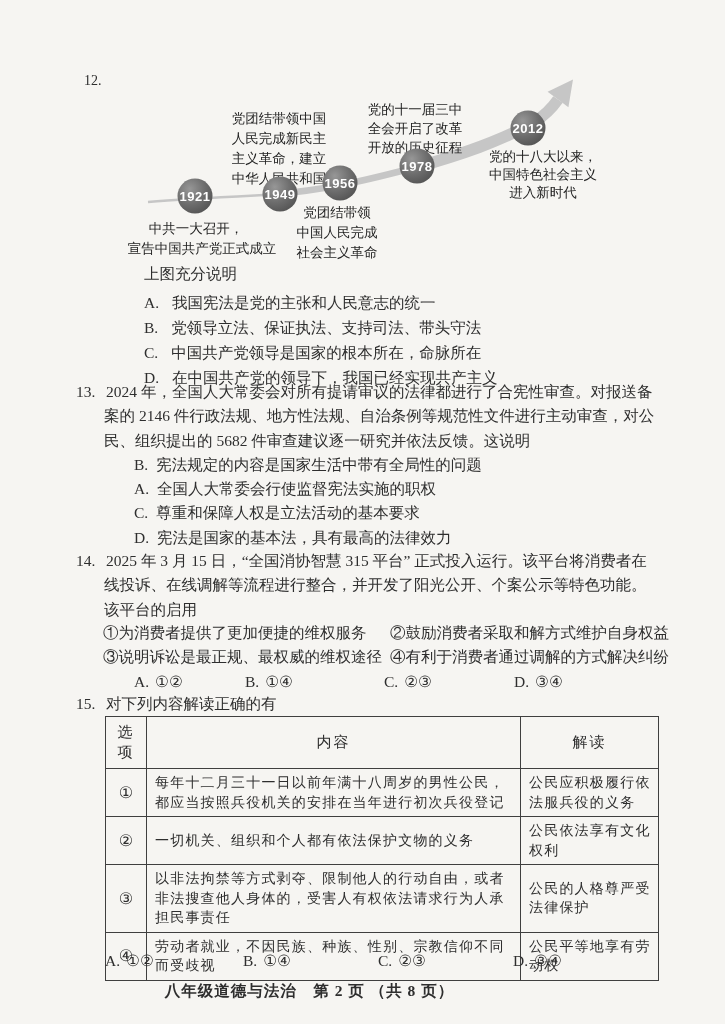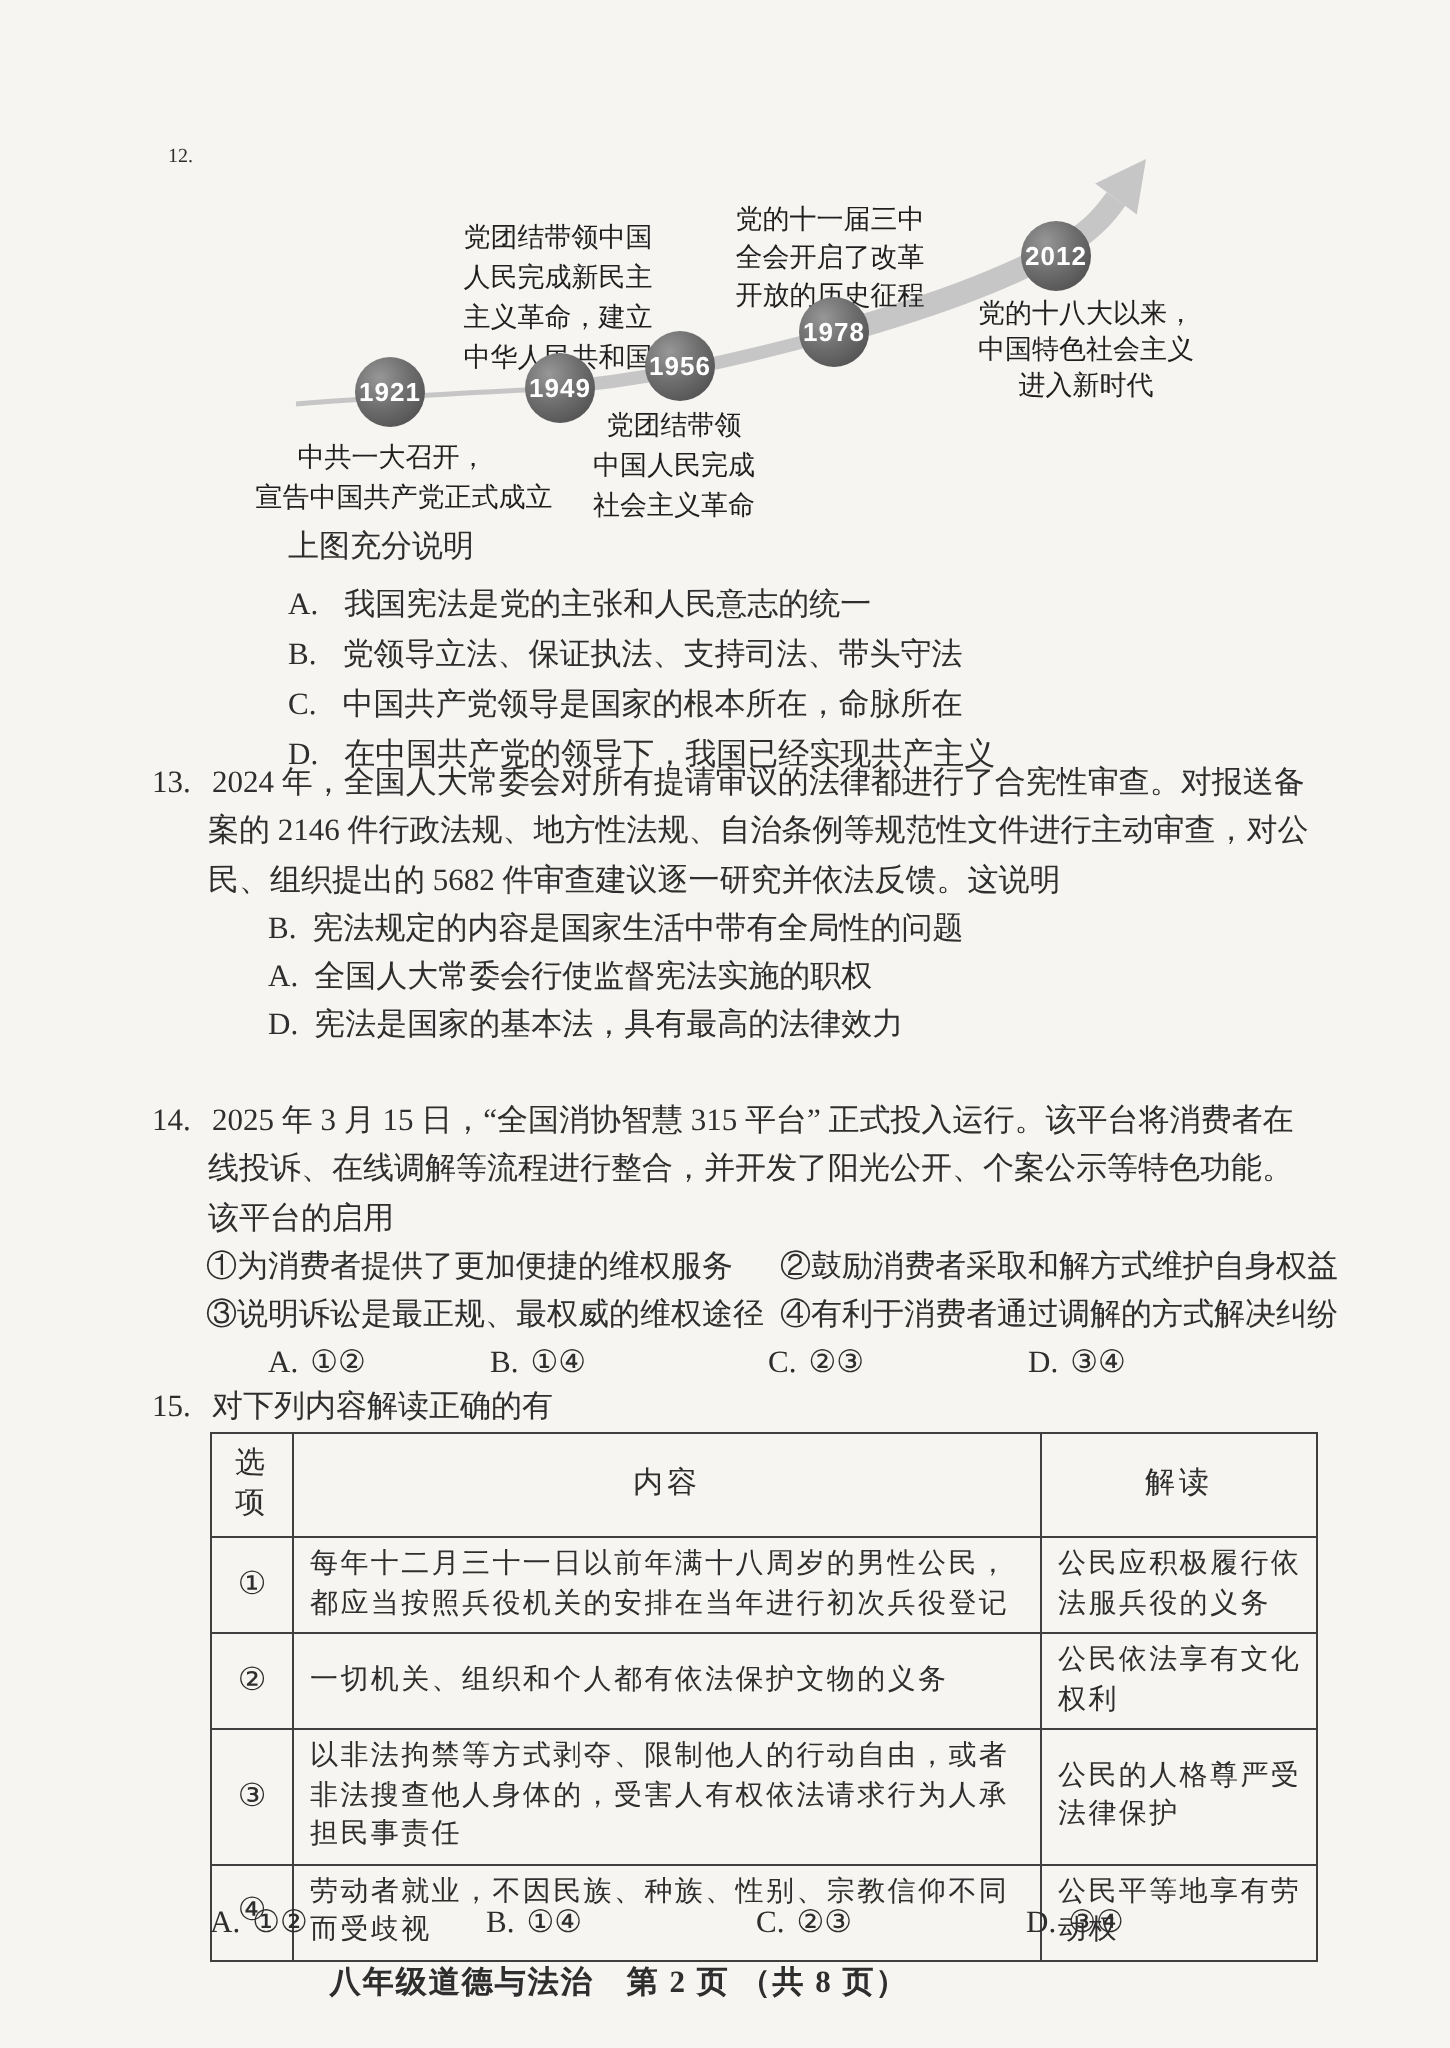--- a/index.html
+++ b/index.html
@@ -11,21 +11,21 @@
     background: #f6f5f2;
     font-family: "Liberation Serif", "DejaVu Serif", serif;
     color: #2e2e2e;
     overflow: hidden;
   }
   .abs { position: absolute; }
   .qnum { display: inline-block; width: 30px; }
   .nowrap { white-space: nowrap; }
 
   
-  #q12-num { left: 84px; top: 73px; font-size: 10px; }
+  #q12-num { left: 84px; top: 73px; font-size: 14px; }
   #timeline-svg { left: 130px; top: 70px; width: 500px; height: 212px; overflow: visible; }
   .anno { font-size: 13.5px; fill: #1f1f1f; }
   .year-label { font-family: "Liberation Sans", "DejaVu Sans", sans-serif; font-size: 13px; font-weight: bold; fill: #ffffff; letter-spacing: .5px; }
   #q12-body { left: 111px; top: 261px; font-size: 15.5px; line-height: 25px; width: 540px; margin-left: 33px; }
   #q12-body .opt-first { margin-top: 4px; }
   .opt-label { display: inline-block; margin-right: 13px; }
 
   
   .qblock { font-size: 15.5px; line-height: 24.3px; width: 600px; }
   .stem-wrap { padding-left: 28px; }
@@ -145,20 +145,21 @@
     <div class="nowrap"><span class="opt-label">C.</span><span>中国共产党领导是国家的根本所在，命脉所在</span></div>
     <div class="nowrap"><span class="opt-label">D.</span><span>在中国共产党的领导下，我国已经实现共产主义</span></div>
   </div>
 
   <div id="q13" class="abs qblock">
     <div class="nowrap"><span class="qnum">13.</span><span>2024 年，全国人大常委会对所有提请审议的法律都进行了合宪性审查。对报送备</span></div>
     <div class="nowrap stem-wrap">案的 2146 件行政法规、地方性法规、自治条例等规范性文件进行主动审查，对公</div>
     <div class="nowrap stem-wrap">民、组织提出的 5682 件审查建议逐一研究并依法反馈。这说明</div>
     <div class="nowrap opt-row"><span class="opt-label">B.</span><span>宪法规定的内容是国家生活中带有全局性的问题</span></div>
     <div class="nowrap opt-row"><span class="opt-label">A.</span><span>全国人大常委会行使监督宪法实施的职权</span></div>
+    <div class="nowrap opt-row"><span class="opt-label">C.</span><span>尊重和保障人权是立法活动的基本要求</span></div>
     <div class="nowrap opt-row"><span class="opt-label">D.</span><span>宪法是国家的基本法，具有最高的法律效力</span></div>
   </div>
 
   <div id="q14" class="abs qblock">
     <div class="nowrap"><span class="qnum">14.</span><span>2025 年 3 月 15 日，“全国消协智慧 315 平台” 正式投入运行。该平台将消费者在</span></div>
     <div class="nowrap stem-wrap">线投诉、在线调解等流程进行整合，并开发了阳光公开、个案公示等特色功能。</div>
     <div class="nowrap stem-wrap">该平台的启用</div>
     <div class="stmt-line nowrap">
       <span>①为消费者提供了更加便捷的维权服务</span>
       <span class="stmt-col2">②鼓励消费者采取和解方式维护自身权益</span>

